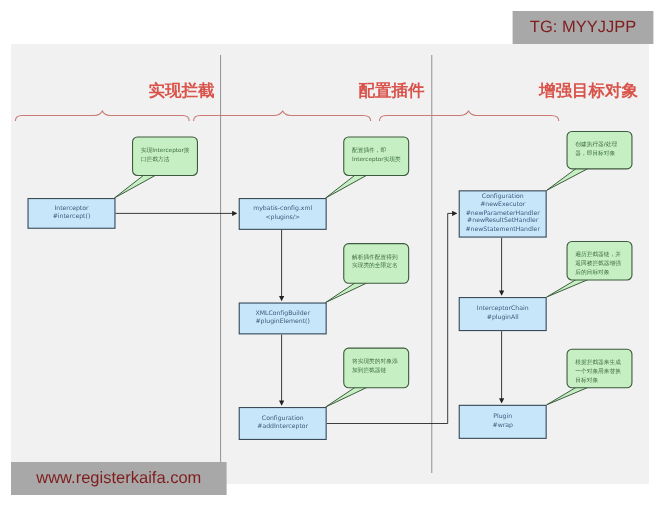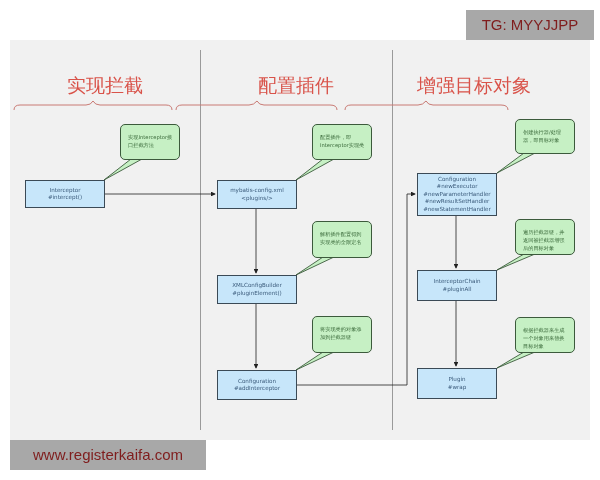--- a/index.html
+++ b/index.html
@@ -10,53 +10,53 @@
     }
     .panel {
       position: absolute; left: 10px; top: 40px; width: 580px; height: 400px;
       background: #f1f1f1;
     }
     .divider {
       position: absolute; top: 50px; height: 380px; width: 0;
       border-left: 1px solid #9a9a9a;
     }
     .col-title {
-      position: absolute; top: 73px; width: 180px; text-align: center;
-      color: #d9534a; font-weight: normal; font-size: 19px;
+      position: absolute; top: 73px; width: 180px; text-align: right;
+      color: #d9534a; font-weight: bold; font-size: 15px;
     }
     .box {
       position: absolute; background: #c7e6fa; border: 1.5px solid #3b4a56;
       box-sizing: border-box; display: flex; flex-direction: column;
       align-items: center; justify-content: center;
       font-size: 5.6px; color: #3a5a7a; line-height: 7.5px; text-align: center;
     }
     .callout {
       position: absolute; background: #c6f0c4; border: 1.2px solid #3c5a3c;
       border-radius: 5px; box-sizing: border-box; padding: 8px 6px 4px 7px;
       font-size: 5.2px; color: #3c6b3c; line-height: 8px;
     }
     .badge {
       position: absolute; background: #a8a8a8; color: #7f1d1d;
       font-family: "Liberation Sans", sans-serif;
     }
     .badge-tg { left: 466px; top: 10px; width: 128px; height: 30px; font-size: 15px; line-height: 30px; text-align: center; }
-    .badge-site { left: 10px; top: 440px; width: 196px; height: 30px; font-size: 15px; line-height: 30px; text-align: center; }
+    .badge-site { left: 10px; top: 420px; width: 196px; height: 30px; font-size: 15px; line-height: 30px; text-align: center; }
     svg.lines { position: absolute; left: 0; top: 0; }
   </style>
 </head>
 <body>
 
 <div class="panel"></div>
 
 <div class="divider" style="left:200px;"></div>
 <div class="divider" style="left:392px;"></div>
 
 <div class="col-title" style="left:15px;">实现拦截</div>
 <div class="col-title" style="left:206px;">配置插件</div>
-<div class="col-title" style="left:384px;">增强目标对象</div>
+<div class="col-title" style="left:400px;">增强目标对象</div>
 
 <svg class="lines" width="600" height="480">
   <defs>
     <marker id="arr" markerWidth="6" markerHeight="6" refX="5" refY="3" orient="auto">
       <path d="M0,0 L6,3 L0,6 z" fill="#222"></path>
     </marker>
   </defs>
 
   <g fill="none" stroke="#c97a74" stroke-width="1">
     <path d="M14,110 Q14,105 20,105 L86,105 Q91,105 93,101 Q95,105 100,105 L166,105 Q172,105 172,110"></path>

